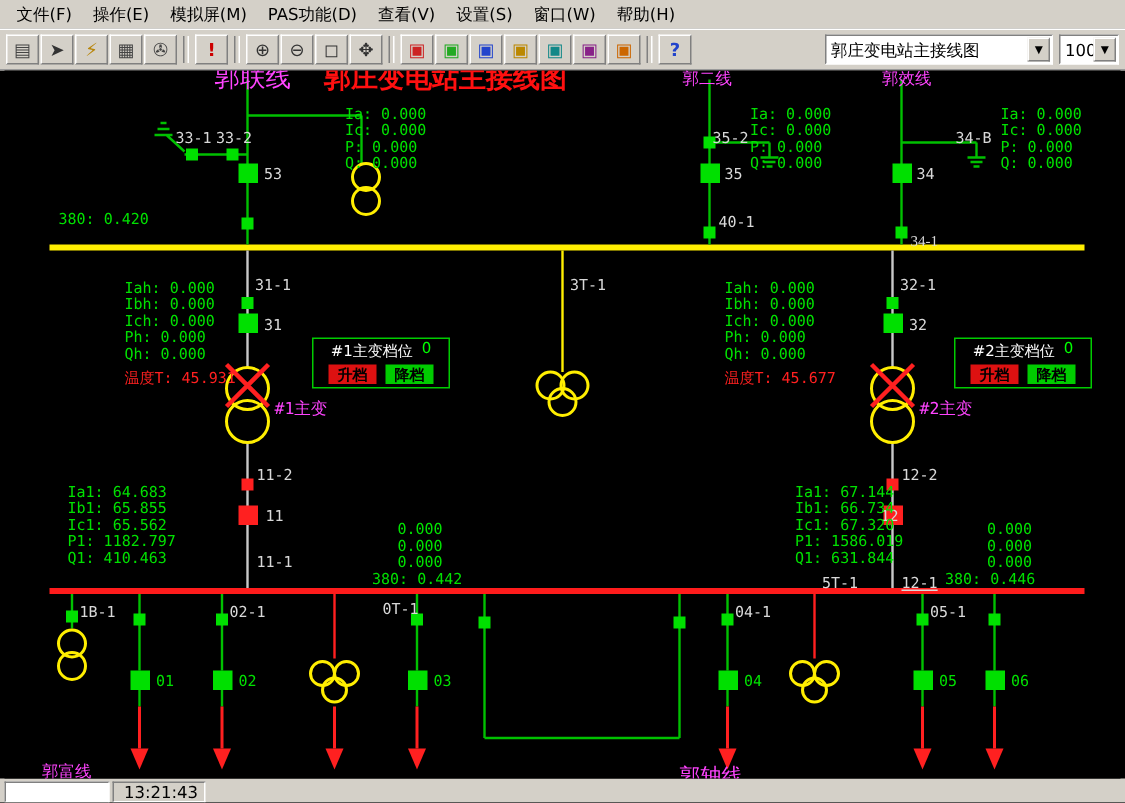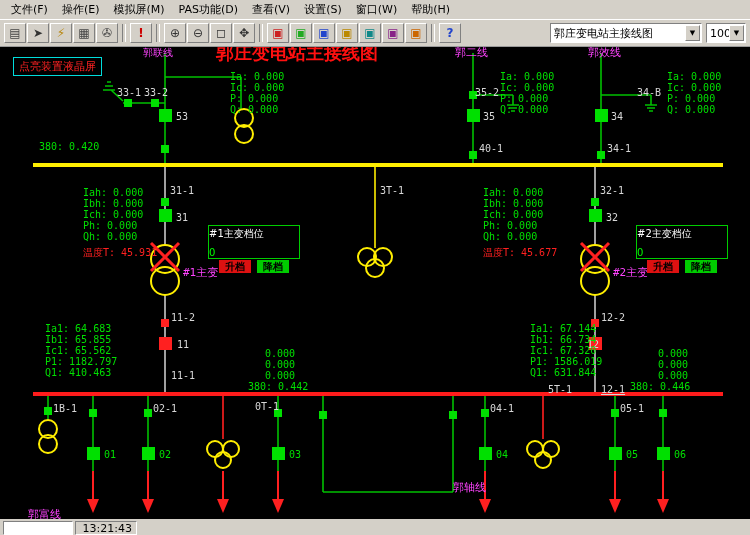--- a/index.html
+++ b/index.html
@@ -27,21 +27,21 @@
   
   .canvas{position:relative;width:744px;height:472px;background:#000;margin:0 3px;overflow:hidden;}
   .canvas svg{position:absolute;left:0;top:0;z-index:1;}
   #labels{position:absolute;left:0;top:0;width:100%;height:100%;z-index:2;}
   .lbl{position:absolute;font-family:"DejaVu Sans Mono","Liberation Mono",monospace;
     font-size:10px;line-height:11px;white-space:pre;}
   .lcdbtn{position:absolute;left:10px;top:10px;z-index:3;border:1px solid #00dddd;color:#ff2222;
     font-size:11px;padding:1px 5px;background:#000;white-space:nowrap;}
   .tapbox{position:absolute;width:92px;height:34px;border:1px solid #00cc00;color:#fff;
     font-size:10px;z-index:3;background:#000;box-sizing:border-box;}
-  .taptitle{display:flex;justify-content:center;gap:6px;padding-top:1px;white-space:nowrap;flex-direction:column;}
+  .taptitle{display:flex;justify-content:center;gap:6px;padding-top:1px;white-space:nowrap;}
   .tapval{color:#00ff00;}
   .tapbtns{display:flex;justify-content:center;gap:6px;margin-top:2px;}
   .tapbtn{width:32px;height:13px;display:flex;align-items:center;justify-content:center;
     color:#000;font-weight:bold;font-size:10px;}
   .raise{background:#dd1111;}
   .lower{background:#00cc00;}
   
   .statusbar{height:18px;background:#d4d0c8;display:flex;align-items:center;font-size:11px;gap:2px;padding:1px 3px;box-sizing:border-box;}
   .spanel{border:1px solid;border-color:#808080 #fff #fff #808080;height:14px;padding:0 4px;
     display:flex;align-items:center;box-sizing:border-box;white-space:nowrap;}
@@ -184,21 +184,21 @@
           <line x1="482" y1="424" x2="482" y2="452" stroke="#ff2020" stroke-width="2"></line>
           <polygon points="476,452 488,452 482,466" fill="#ff2020"></polygon>
           <line x1="612" y1="424" x2="612" y2="452" stroke="#ff2020" stroke-width="2"></line>
           <polygon points="606,452 618,452 612,466" fill="#ff2020"></polygon>
           <line x1="660" y1="424" x2="660" y2="452" stroke="#ff2020" stroke-width="2"></line>
           <polygon points="654,452 666,452 660,466" fill="#ff2020"></polygon>
         </g>
     </svg>
     <div id="labels">
         <span class="lbl" style="left: 213px; top: 0px; color: rgb(255, 16, 16); font-size: 18px; font-weight: bold;">郭庄变电站主接线图</span>
-        <span class="lbl" style="left: 140px; top: 0px; color: rgb(255, 68, 255); font-size: 10px;">郭联线</span>
+        <span class="lbl" style="left: 140px; top: 0px; color: rgb(255, 68, 255); font-size: 17px;">郭联线</span>
         <span class="lbl" style="left: 452px; top: 0px; color: rgb(255, 68, 255); font-size: 11px;">郭二线</span>
         <span class="lbl" style="left: 585px; top: 0px; color: rgb(255, 68, 255); font-size: 11px;">郭效线</span>
         <span class="lbl" style="left: 227px; top: 24px; color: rgb(0, 224, 0);">Ia: 0.000</span>
         <span class="lbl" style="left: 227px; top: 35px; color: rgb(0, 224, 0);">Ic: 0.000</span>
         <span class="lbl" style="left: 227px; top: 46px; color: rgb(0, 224, 0);">P: 0.000</span>
         <span class="lbl" style="left: 227px; top: 57px; color: rgb(0, 224, 0);">Q: 0.000</span>
         <span class="lbl" style="left: 497px; top: 24px; color: rgb(0, 224, 0);">Ia: 0.000</span>
         <span class="lbl" style="left: 497px; top: 35px; color: rgb(0, 224, 0);">Ic: 0.000</span>
         <span class="lbl" style="left: 497px; top: 46px; color: rgb(0, 224, 0);">P: 0.000</span>
         <span class="lbl" style="left: 497px; top: 57px; color: rgb(0, 224, 0);">Q: 0.000</span>
@@ -207,21 +207,21 @@
         <span class="lbl" style="left: 664px; top: 46px; color: rgb(0, 224, 0);">P: 0.000</span>
         <span class="lbl" style="left: 664px; top: 57px; color: rgb(0, 224, 0);">Q: 0.000</span>
         <span class="lbl" style="left: 114px; top: 40px; color: rgb(216, 216, 216);">33-1</span>
         <span class="lbl" style="left: 141px; top: 40px; color: rgb(216, 216, 216);">33-2</span>
         <span class="lbl" style="left: 472px; top: 40px; color: rgb(216, 216, 216);">35-2</span>
         <span class="lbl" style="left: 634px; top: 40px; color: rgb(216, 216, 216);">34-B</span>
         <span class="lbl" style="left: 173px; top: 64px; color: rgb(216, 216, 216);">53</span>
         <span class="lbl" style="left: 480px; top: 64px; color: rgb(216, 216, 216);">35</span>
         <span class="lbl" style="left: 608px; top: 64px; color: rgb(216, 216, 216);">34</span>
         <span class="lbl" style="left: 476px; top: 96px; color: rgb(216, 216, 216);">40-1</span>
-        <span class="lbl" style="left: 604px; top: 96px; color: rgb(216, 216, 216);">34-1</span>
+        <span class="lbl" style="left: 604px; top: 109px; color: rgb(216, 216, 216); font-family: Liberation Serif, serif;">34-1</span>
         <span class="lbl" style="left: 36px; top: 94px; color: rgb(0, 224, 0);">380: 0.420</span>
         <span class="lbl" style="left: 167px; top: 138px; color: rgb(216, 216, 216);">31-1</span>
         <span class="lbl" style="left: 377px; top: 138px; color: rgb(216, 216, 216);">3T-1</span>
         <span class="lbl" style="left: 597px; top: 138px; color: rgb(216, 216, 216);">32-1</span>
         <span class="lbl" style="left: 80px; top: 140px; color: rgb(0, 224, 0);">Iah: 0.000</span>
         <span class="lbl" style="left: 80px; top: 151px; color: rgb(0, 224, 0);">Ibh: 0.000</span>
         <span class="lbl" style="left: 80px; top: 162px; color: rgb(0, 224, 0);">Ich: 0.000</span>
         <span class="lbl" style="left: 80px; top: 173px; color: rgb(0, 224, 0);">Ph: 0.000</span>
         <span class="lbl" style="left: 80px; top: 184px; color: rgb(0, 224, 0);">Qh: 0.000</span>
         <span class="lbl" style="left: 80px; top: 200px; color: rgb(255, 32, 32);">温度T: 45.931</span>
@@ -265,23 +265,22 @@
         <span class="lbl" style="left: 487px; top: 356px; color: rgb(216, 216, 216);">04-1</span>
         <span class="lbl" style="left: 545px; top: 337px; color: rgb(216, 216, 216);">5T-1</span>
         <span class="lbl" style="left: 617px; top: 356px; color: rgb(216, 216, 216);">05-1</span>
         <span class="lbl" style="left: 101px; top: 402px; color: rgb(0, 224, 0);">01</span>
         <span class="lbl" style="left: 156px; top: 402px; color: rgb(0, 224, 0);">02</span>
         <span class="lbl" style="left: 286px; top: 402px; color: rgb(0, 224, 0);">03</span>
         <span class="lbl" style="left: 493px; top: 402px; color: rgb(0, 224, 0);">04</span>
         <span class="lbl" style="left: 623px; top: 402px; color: rgb(0, 224, 0);">05</span>
         <span class="lbl" style="left: 671px; top: 402px; color: rgb(0, 224, 0);">06</span>
         <span class="lbl" style="left: 25px; top: 462px; color: rgb(255, 68, 255); font-size: 11px;">郭富线</span>
-        <span class="lbl" style="left: 450px; top: 435px; color: rgb(255, 68, 255); font-size: 11px;">郭轴线</span>
-      </div>
-    <div class="lcdbtn">点亮装置液晶屏</div>
+        <span class="lbl" style="left: 450px; top: 466px; color: rgb(255, 68, 255); font-size: 14px;">郭轴线</span>
+      </div>
     <div class="tapbox" style="left:205px;top:178px;">
       <div class="taptitle">
         <span>#1主变档位</span>
         <span class="tapval">0</span>
       </div>
       <div class="tapbtns">
         <span class="tapbtn raise">升档</span>
         <span class="tapbtn lower">降档</span>
       </div>
     </div>

